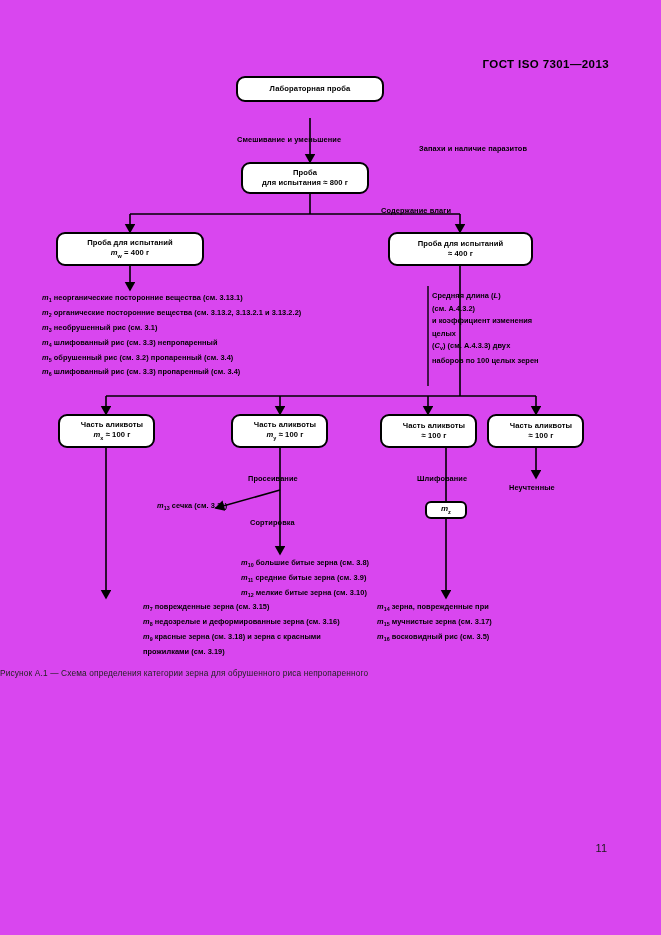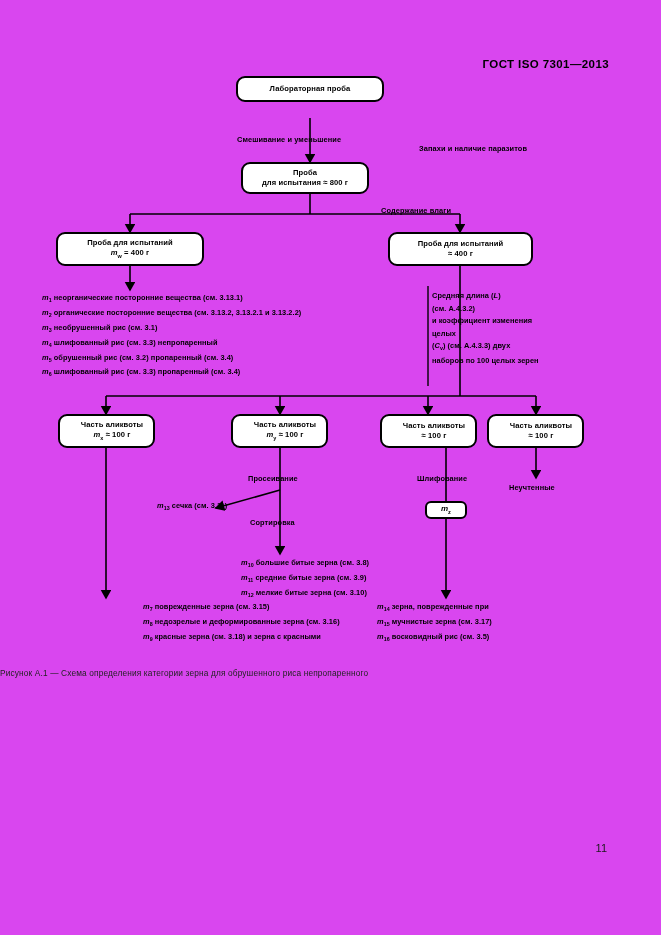--- a/index.html
+++ b/index.html
@@ -301,20 +301,21 @@
     <div class="list list-m79">
       <div class="row">
         <i class="m">m</i><sub>7</sub> поврежденные зерна (см. 3.15)
       </div>
       <div class="row">
         <i class="m">m</i><sub>8</sub> недозрелые и деформированные зерна (см. 3.16)
       </div>
       <div class="row">
         <i class="m">m</i><sub>9</sub> красные зерна (см. 3.18) и зерна с красными
       </div>
+      <div class="row">прожилками (см. 3.19)</div>
     </div>
 
     <div class="list list-m1416">
       <div class="row">
         <i class="m">m</i><sub>14</sub> зерна, поврежденные при
       </div>
       <div class="row">
         <i class="m">m</i><sub>15</sub> мучнистые зерна (см. 3.17)
       </div>
       <div class="row">

